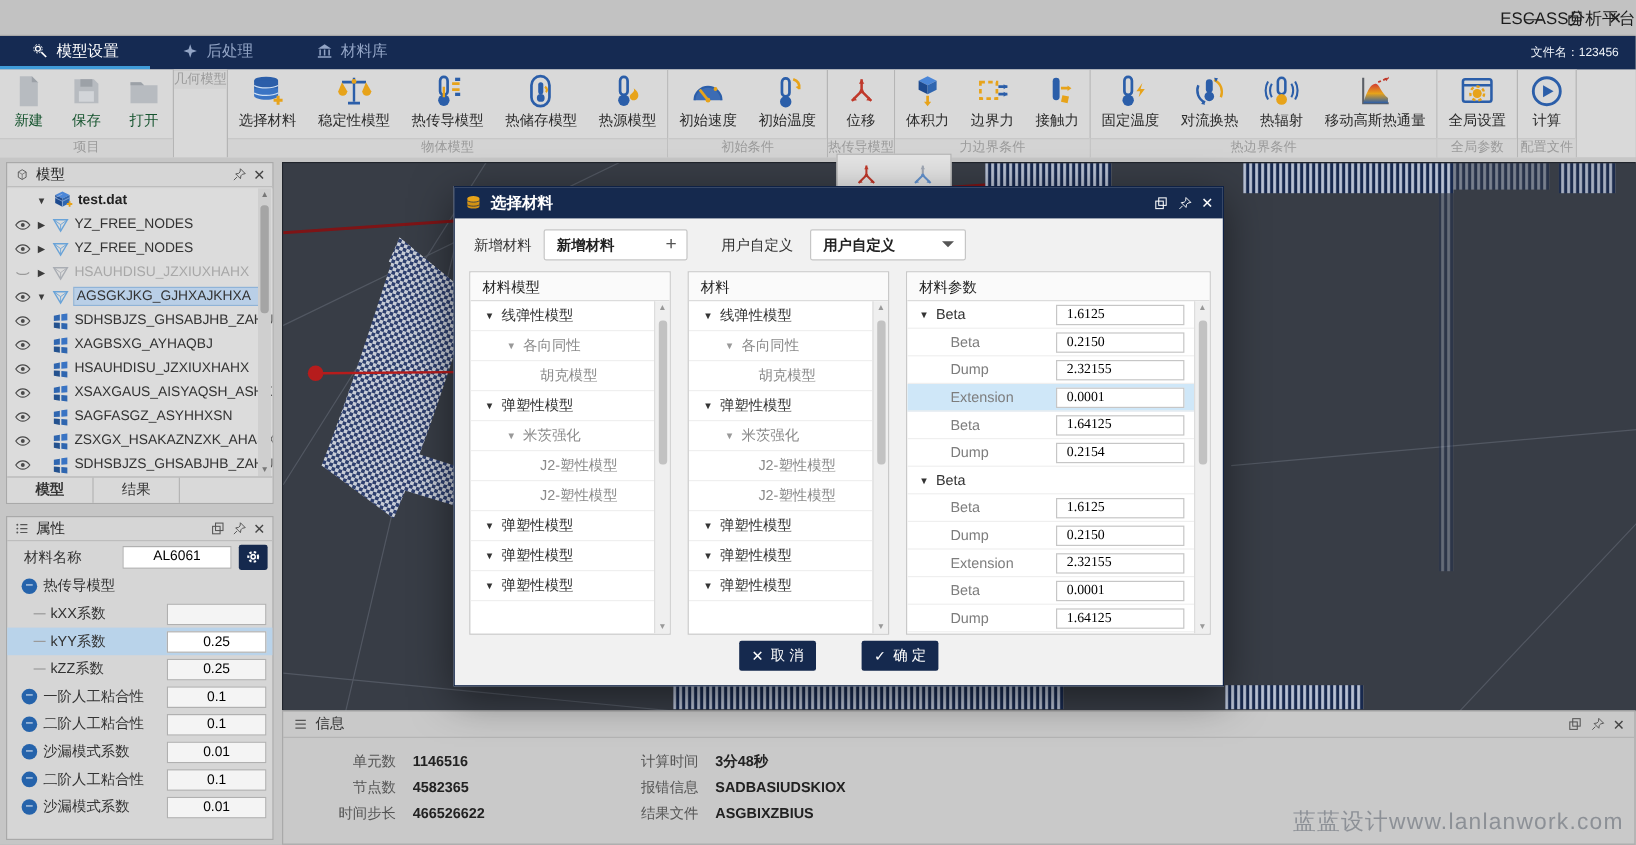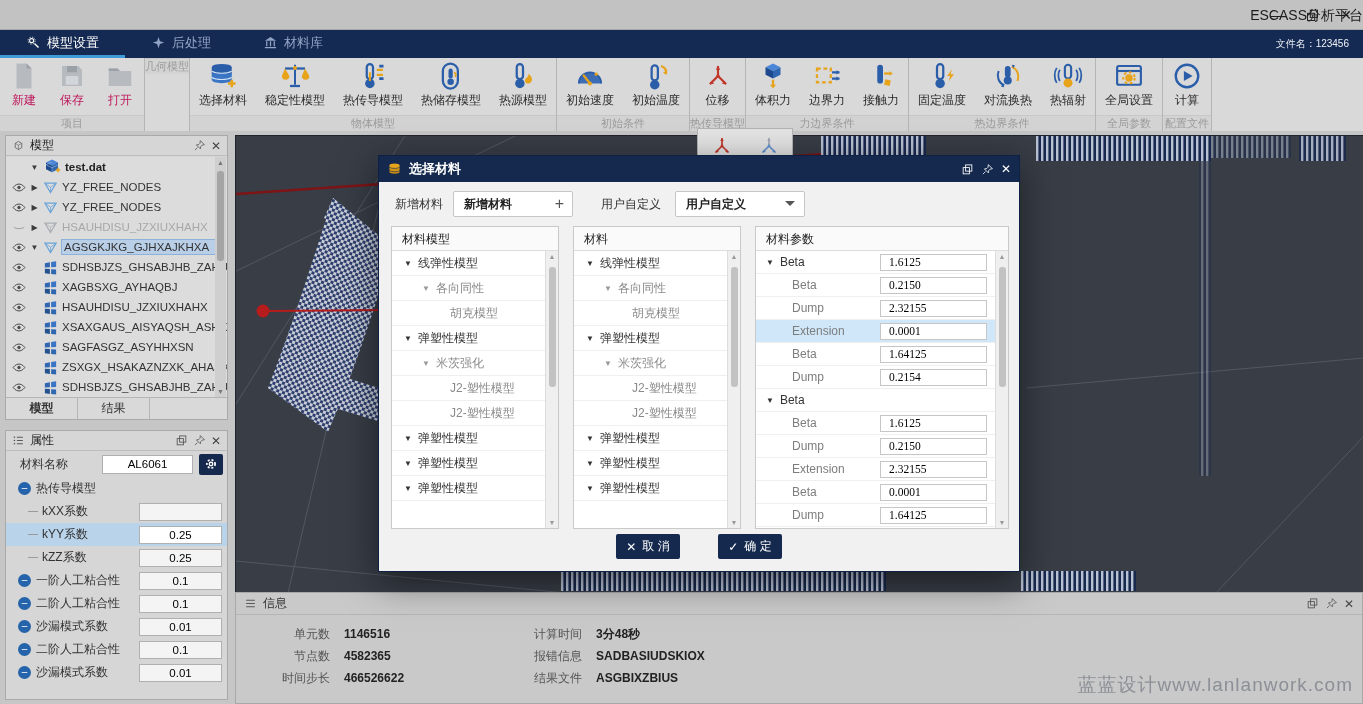--- a/index.html
+++ b/index.html
@@ -18,21 +18,21 @@
   .ntab.active{color:#fff;border-bottom-color:#3f9bd8}
   #file-label{margin-left:auto;align-self:center;color:#eef2f8;padding-right:14px;font-size:10px}
 
   
   #toolbar{position:absolute;left:0;top:58px;width:1363px;height:73px;background:#d9d9d9;display:flex}
   .tgroup{display:flex;flex-direction:column;border-right:1px solid #b5b5b5;background:#d9d9d9}
   .tbuttons{flex:1;display:flex;align-items:flex-start;justify-content:center}
   .tbtn{display:flex;flex-direction:column;align-items:center;padding:3px 9px 0;cursor:pointer;white-space:nowrap}
   .tbtn svg{width:30px;height:30px}
   .tbtn .lbl{margin-top:1px;color:#2b2b2b;font-size:12px}
-  .tbtn.disabled .lbl{color:#be185d}
+  .tbtn.disabled .lbl{color:#14532d}
   .glabel{height:16px;line-height:15px;text-align:center;color:#9b9b9b;font-size:11px;border-top:1px solid #c8c8c8;background:#d3d3d3}
 
   
   .panel{position:absolute;background:#d6d6d6;border:1px solid #a9a9a9}
   .phead{height:20px;display:flex;align-items:center;gap:5px;padding:0 6px;border-bottom:1px solid #bdbdbd;color:#333}
   .phead .ptitle{font-size:12px;color:#222}
   .phead .sp{margin-left:auto}
   .hicon{width:13px;height:13px;color:#555;cursor:pointer}
   .xchar{font-size:12px;color:#444;cursor:pointer;line-height:1}
 
@@ -526,20 +526,26 @@
             <use href="#ic-convection"></use>
           </svg>
             <span class="lbl">对流换热</span>
           </div>
         <div class="tbtn">
             <svg class="ic">
             <use href="#ic-radiation"></use>
           </svg>
             <span class="lbl">热辐射</span>
           </div>
+        <div class="tbtn">
+            <svg class="ic">
+            <use href="#ic-gauss"></use>
+          </svg>
+            <span class="lbl">移动高斯热通量</span>
+          </div>
       </div>
       <div class="glabel">热边界条件</div>
     </div>
     <div class="tgroup">
       <div class="tbuttons">
 
       <div class="tbtn">
             <svg class="ic">
             <use href="#ic-settings"></use>
           </svg>

